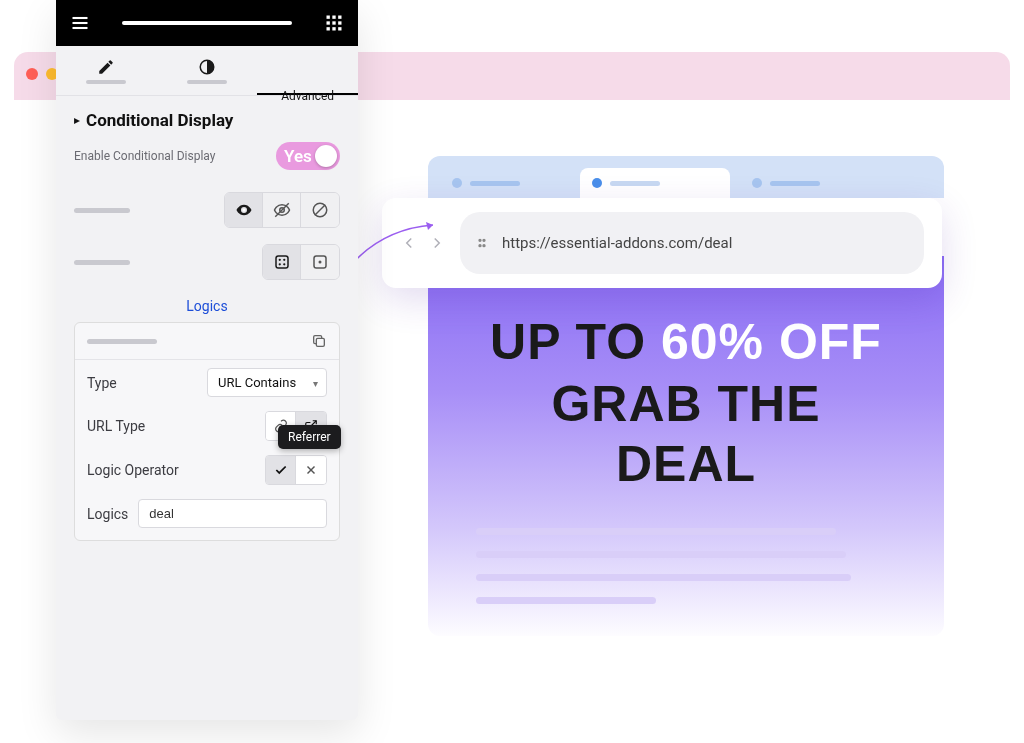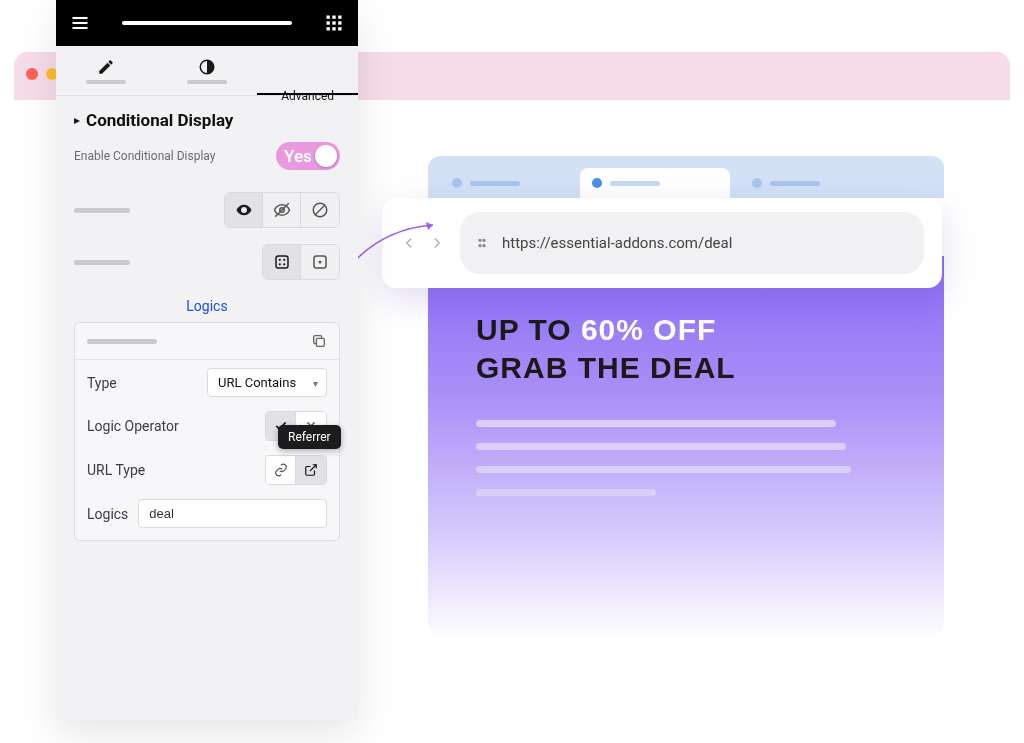--- a/index.html
+++ b/index.html
@@ -74,21 +74,21 @@
 .btab.active { background: #fff; width: 150px; }
 .btab.active .btab-dot { background: #4a8fea; }
 .btab.active .btab-line { background: #c8d9f2; }
 
 .addr-wrap { position: absolute; left: 382px; top: 198px; width: 560px; background: #fff; border-radius: 14px; box-shadow: 0 12px 36px rgba(80,40,160,.16); padding: 14px 18px; display: flex; align-items: center; gap: 14px; z-index: 8; }
 .nav-arrows { display: flex; gap: 10px; color: #b0b0b8; }
 .addr-bar { flex: 1; background: #f1f1f4; border-radius: 20px; padding: 22px 16px; display: flex; align-items: center; gap: 10px; color: #444; font-size: 15px; }
 .addr-icon { width: 16px; height: 16px; color: #888; }
 
 .hero { margin-top: 58px; height: 380px; background: linear-gradient(180deg, #8a6df5 0%, #a88ff7 36%, #d4c8fb 72%, #fdfcff 100%); border-radius: 0 0 12px 12px; padding: 56px 48px; }
-.hero-h1 { font-family: "Arial Black", Impact, sans-serif; font-size: 30px; font-weight: 900; letter-spacing: 1px; line-height: 1.2; text-transform: uppercase; }
+.hero-h1 { font-family: "Arial Black", Impact, sans-serif; font-size: 50px; font-weight: 900; letter-spacing: 1px; line-height: 1.2; text-transform: uppercase; text-align: center; }
 .up { color: #1a1a1a; }
 .pct { color: #fff; }
 .grab { color: #1a1a1a; display: block; margin-top: 2px; }
 .text-lines { margin-top: 34px; display: flex; flex-direction: column; gap: 16px; }
 .tline { height: 7px; background: #d9cef8; border-radius: 4px; }
 .tline.w1 { width: 360px; }
 .tline.w2 { width: 370px; }
 .tline.w3 { width: 375px; }
 .tline.w4 { width: 180px; }
 
@@ -215,56 +215,56 @@
         <div class="ph-line" style="width:70px"></div>
         <svg width="16" height="16" viewBox="0 0 24 24" fill="none" stroke="#666" stroke-width="2">
             <rect x="8" y="8" width="12" height="12" rx="2"></rect>
             <path d="M16 8V6a2 2 0 0 0-2-2H6a2 2 0 0 0-2 2v8a2 2 0 0 0 2 2h2"></path>
           </svg>
       </div>
       <div class="logics-body">
         <div class="field-row">
           <span class="field-label">Type</span>
           <div class="select"><span>URL Contains</span></div>
-        </div>
-        <div class="field-row">
-          <span class="field-label">Logic Operator</span>
-          <div class="small-group">
-            <div class="small-btn sel">
-                <svg width="14" height="14" viewBox="0 0 24 24" fill="none" stroke="#111" stroke-width="3">
-                  <polyline points="20 6 9 17 4 12"></polyline>
-                </svg>
-              </div>
-            <div class="small-btn">
-                <svg width="14" height="14" viewBox="0 0 24 24" fill="none" stroke="#555" stroke-width="2.5">
-                  <line x1="18" y1="6" x2="6" y2="18"></line>
-                  <line x1="6" y1="6" x2="18" y2="18"></line>
-                </svg>
-              </div>
-          </div>
         </div>
         <div class="field-row">
           <span class="field-label">URL Type</span>
           <div class="small-group">
             <div class="small-btn">
                 <svg width="14" height="14" viewBox="0 0 24 24" fill="none" stroke="#555" stroke-width="2">
                   <path d="M10 13a5 5 0 0 0 7 0l3-3a5 5 0 0 0-7-7l-1 1"></path>
                   <path d="M14 11a5 5 0 0 0-7 0l-3 3a5 5 0 0 0 7 7l1-1"></path>
                 </svg>
               </div>
             <div class="small-btn sel">
                 <svg width="14" height="14" viewBox="0 0 24 24" fill="none" stroke="#111" stroke-width="2">
                   <path d="M18 13v6a2 2 0 0 1-2 2H5a2 2 0 0 1-2-2V8a2 2 0 0 1 2-2h6"></path>
                   <polyline points="15 3 21 3 21 9"></polyline>
                   <line x1="10" y1="14" x2="21" y2="3"></line>
                 </svg>
               </div>
           </div>
         </div>
         <div class="field-row">
+          <span class="field-label">Logic Operator</span>
+          <div class="small-group">
+            <div class="small-btn sel">
+                <svg width="14" height="14" viewBox="0 0 24 24" fill="none" stroke="#111" stroke-width="3">
+                  <polyline points="20 6 9 17 4 12"></polyline>
+                </svg>
+              </div>
+            <div class="small-btn">
+                <svg width="14" height="14" viewBox="0 0 24 24" fill="none" stroke="#555" stroke-width="2.5">
+                  <line x1="18" y1="6" x2="6" y2="18"></line>
+                  <line x1="6" y1="6" x2="18" y2="18"></line>
+                </svg>
+              </div>
+          </div>
+        </div>
+        <div class="field-row">
           <span class="field-label">Logics</span>
           <input class="input" value="deal" style="">
         </div>
       </div>
     </div>
   </div>
 </div>
 
 <div class="tooltip">Referrer</div>
 

